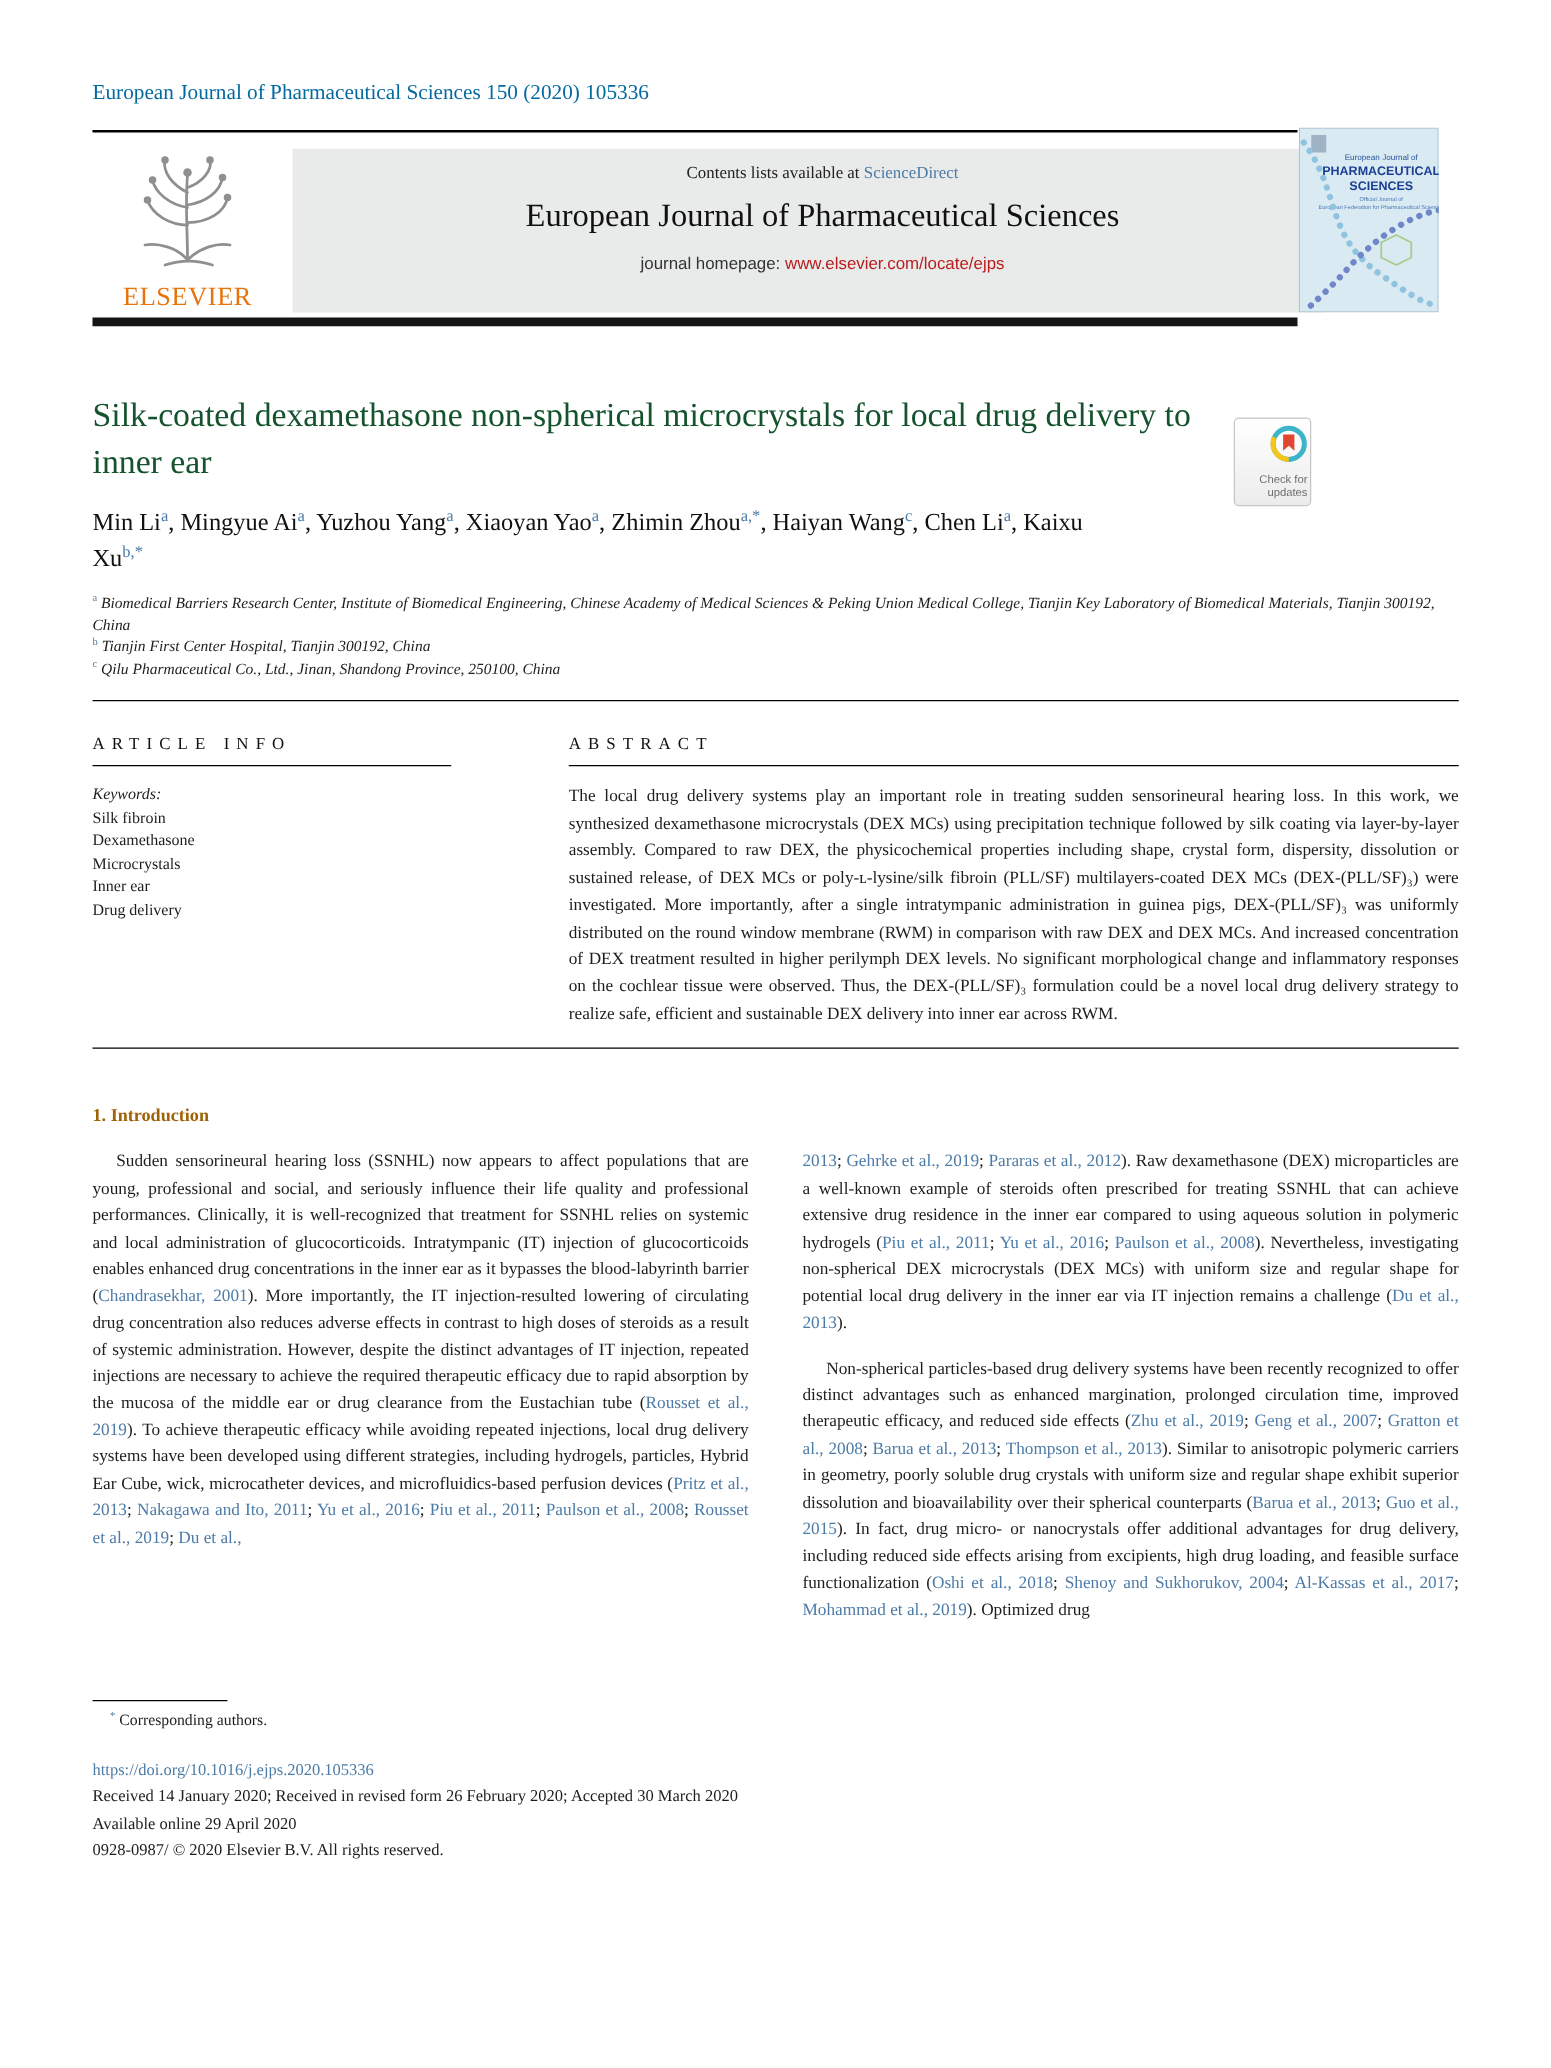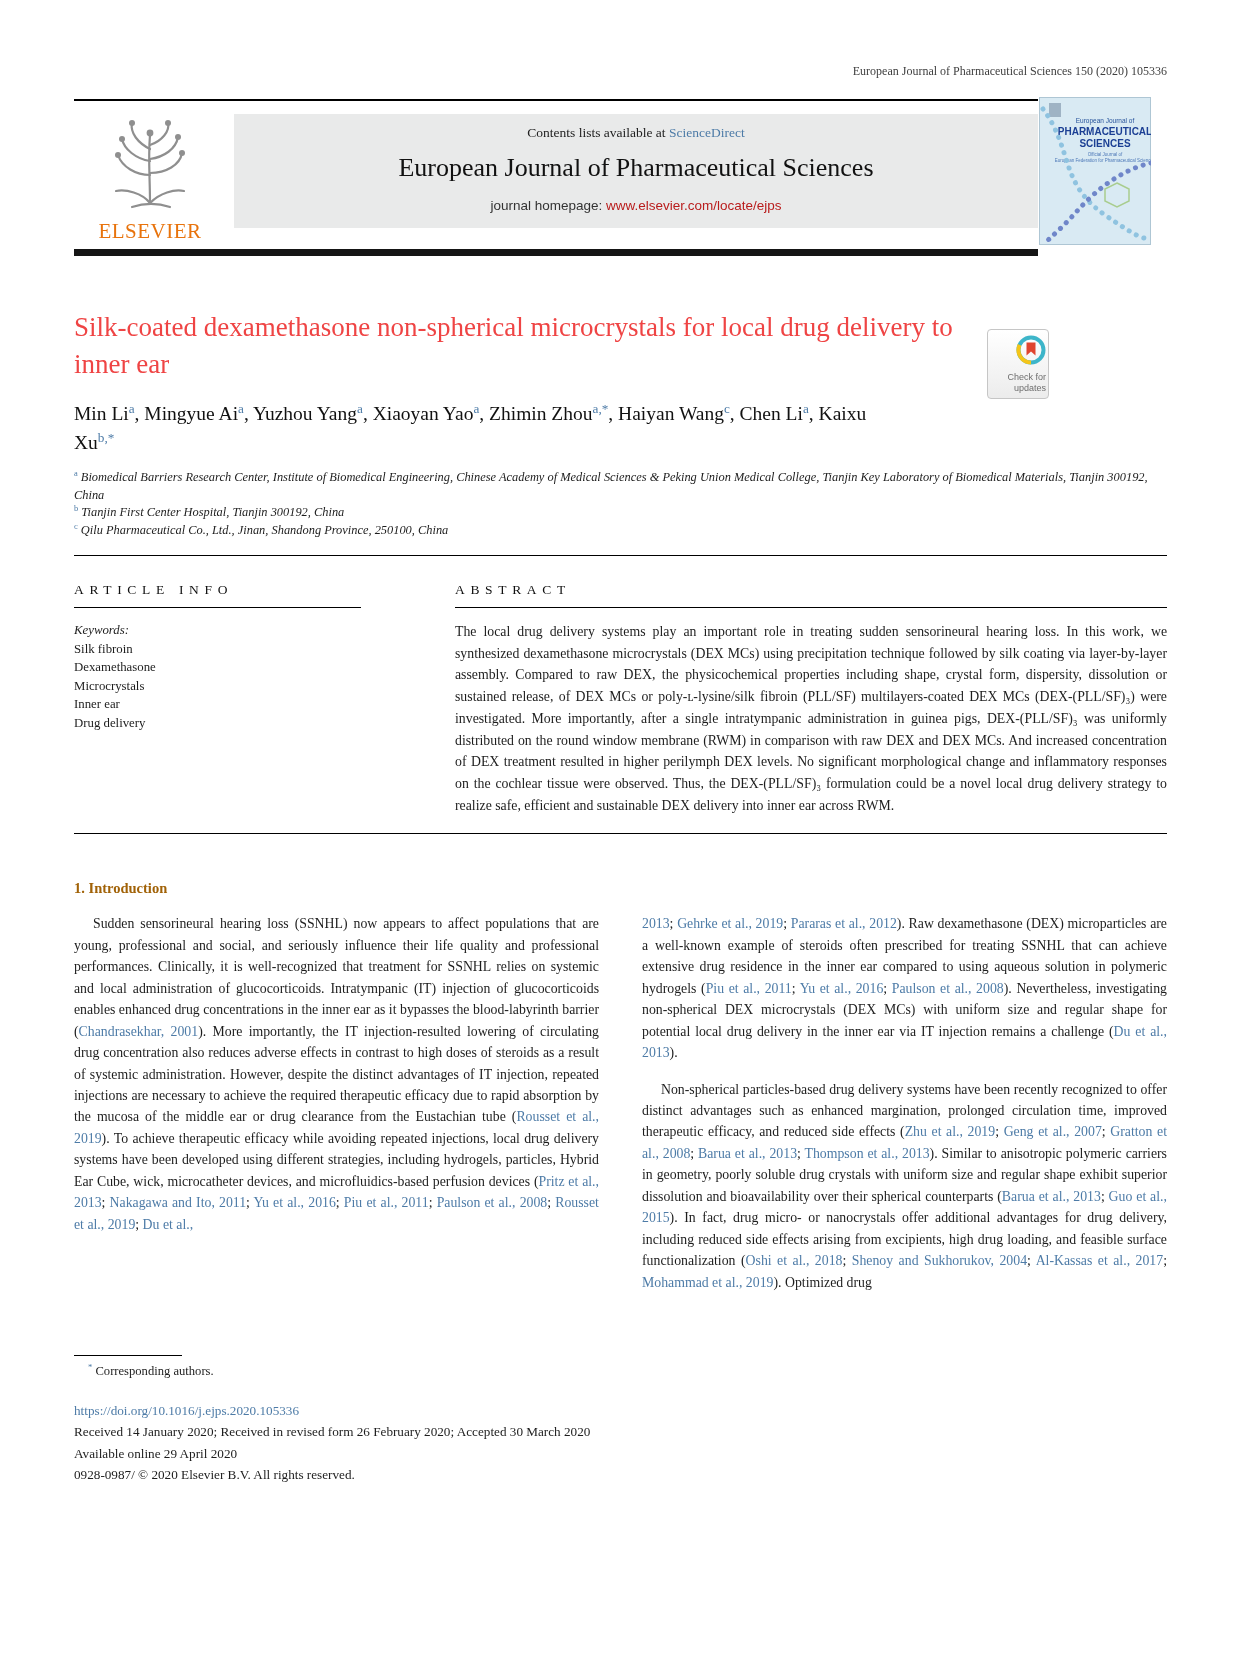--- a/index.html
+++ b/index.html
@@ -6,36 +6,36 @@
   body{
     width:1241px;height:1654px;background:#ffffff;position:relative;overflow:hidden;
     font-family:"Liberation Serif","DejaVu Serif",serif;color:#1d1d1d;
     -webkit-font-smoothing:antialiased;
   }
   .content{margin:0 74px;}
   .lnk{color:#4d7ba7;}
   .it{font-style:italic;}
   sup.aff-sup{color:#4d7ba7;font-size:.68em;line-height:0;}
   
-  .jref{padding-top:64px;text-align:right;font-size:12px;color:#404040;}
+  .jref{padding-top:64px;text-align:left;font-size:17px;color:#0369a1;}
   
   .header{margin-top:20px;position:relative;height:158px;}
   .topline{position:absolute;top:0;left:0;width:964px;border-top:2px solid #000;}
   .logo{position:absolute;top:16px;left:0;width:152px;height:130px;text-align:center;}
   .logo-word{font-size:21px;color:#e8730c;letter-spacing:.5px;margin-top:-2px;font-family:"Liberation Serif",serif;}
-  .graybox{position:absolute;left:160px;top:15px;width:804px;height:114px;background:#e9eaea;text-align:center;}
+  .graybox{position:absolute;left:160px;top:15px;width:804px;height:131px;background:#e9eaea;text-align:center;padding-left:22px;}
   .contents-line{margin-top:11px;font-size:13.5px;color:#222;}
   .jtitle{margin-top:12px;font-size:26px;color:#111;}
   .homepage{margin-top:15px;font-family:"Liberation Sans","DejaVu Sans",sans-serif;font-size:13.5px;color:#333;}
   .homepage .lnk{color:#b91c1c;margin-top:48px;}
   .cover{position:absolute;right:0;top:-2px;width:128px;height:148px;}
   .thickbar{position:absolute;top:150px;left:0;width:964px;height:7px;background:#151515;}
   
   .title-row{position:relative;margin-top:52px;}
-  .article-title{width:900px;font-size:27px;line-height:37px;color:#ef4444;}
+  .article-title{width:900px;font-size:27px;line-height:37px;color:#14532d;}
   .badge{position:absolute;right:118px;top:20px;width:56px;padding:5px 2px 4px 2px;text-align:right;
          border:1px solid #c6c6c6;border-radius:4px;background:linear-gradient(#ffffff,#ececec);}
   .badge-text{font-family:"Liberation Sans","DejaVu Sans",sans-serif;font-size:9px;color:#6e6e6e;line-height:11px;margin-top:3px;}
   .authors{margin-top:16px;width:820px;font-size:19.5px;line-height:29px;color:#111;}
   .affils{margin-top:12px;font-size:12.4px;line-height:17.5px;font-style:italic;color:#1d1d1d;}
   .affils sup{font-style:normal;}
   .rule{border-top:1px solid #000;}
   .rule1{margin-top:16px;}
   
   .info-abs{display:flex;padding-top:26px;gap:38px;}

